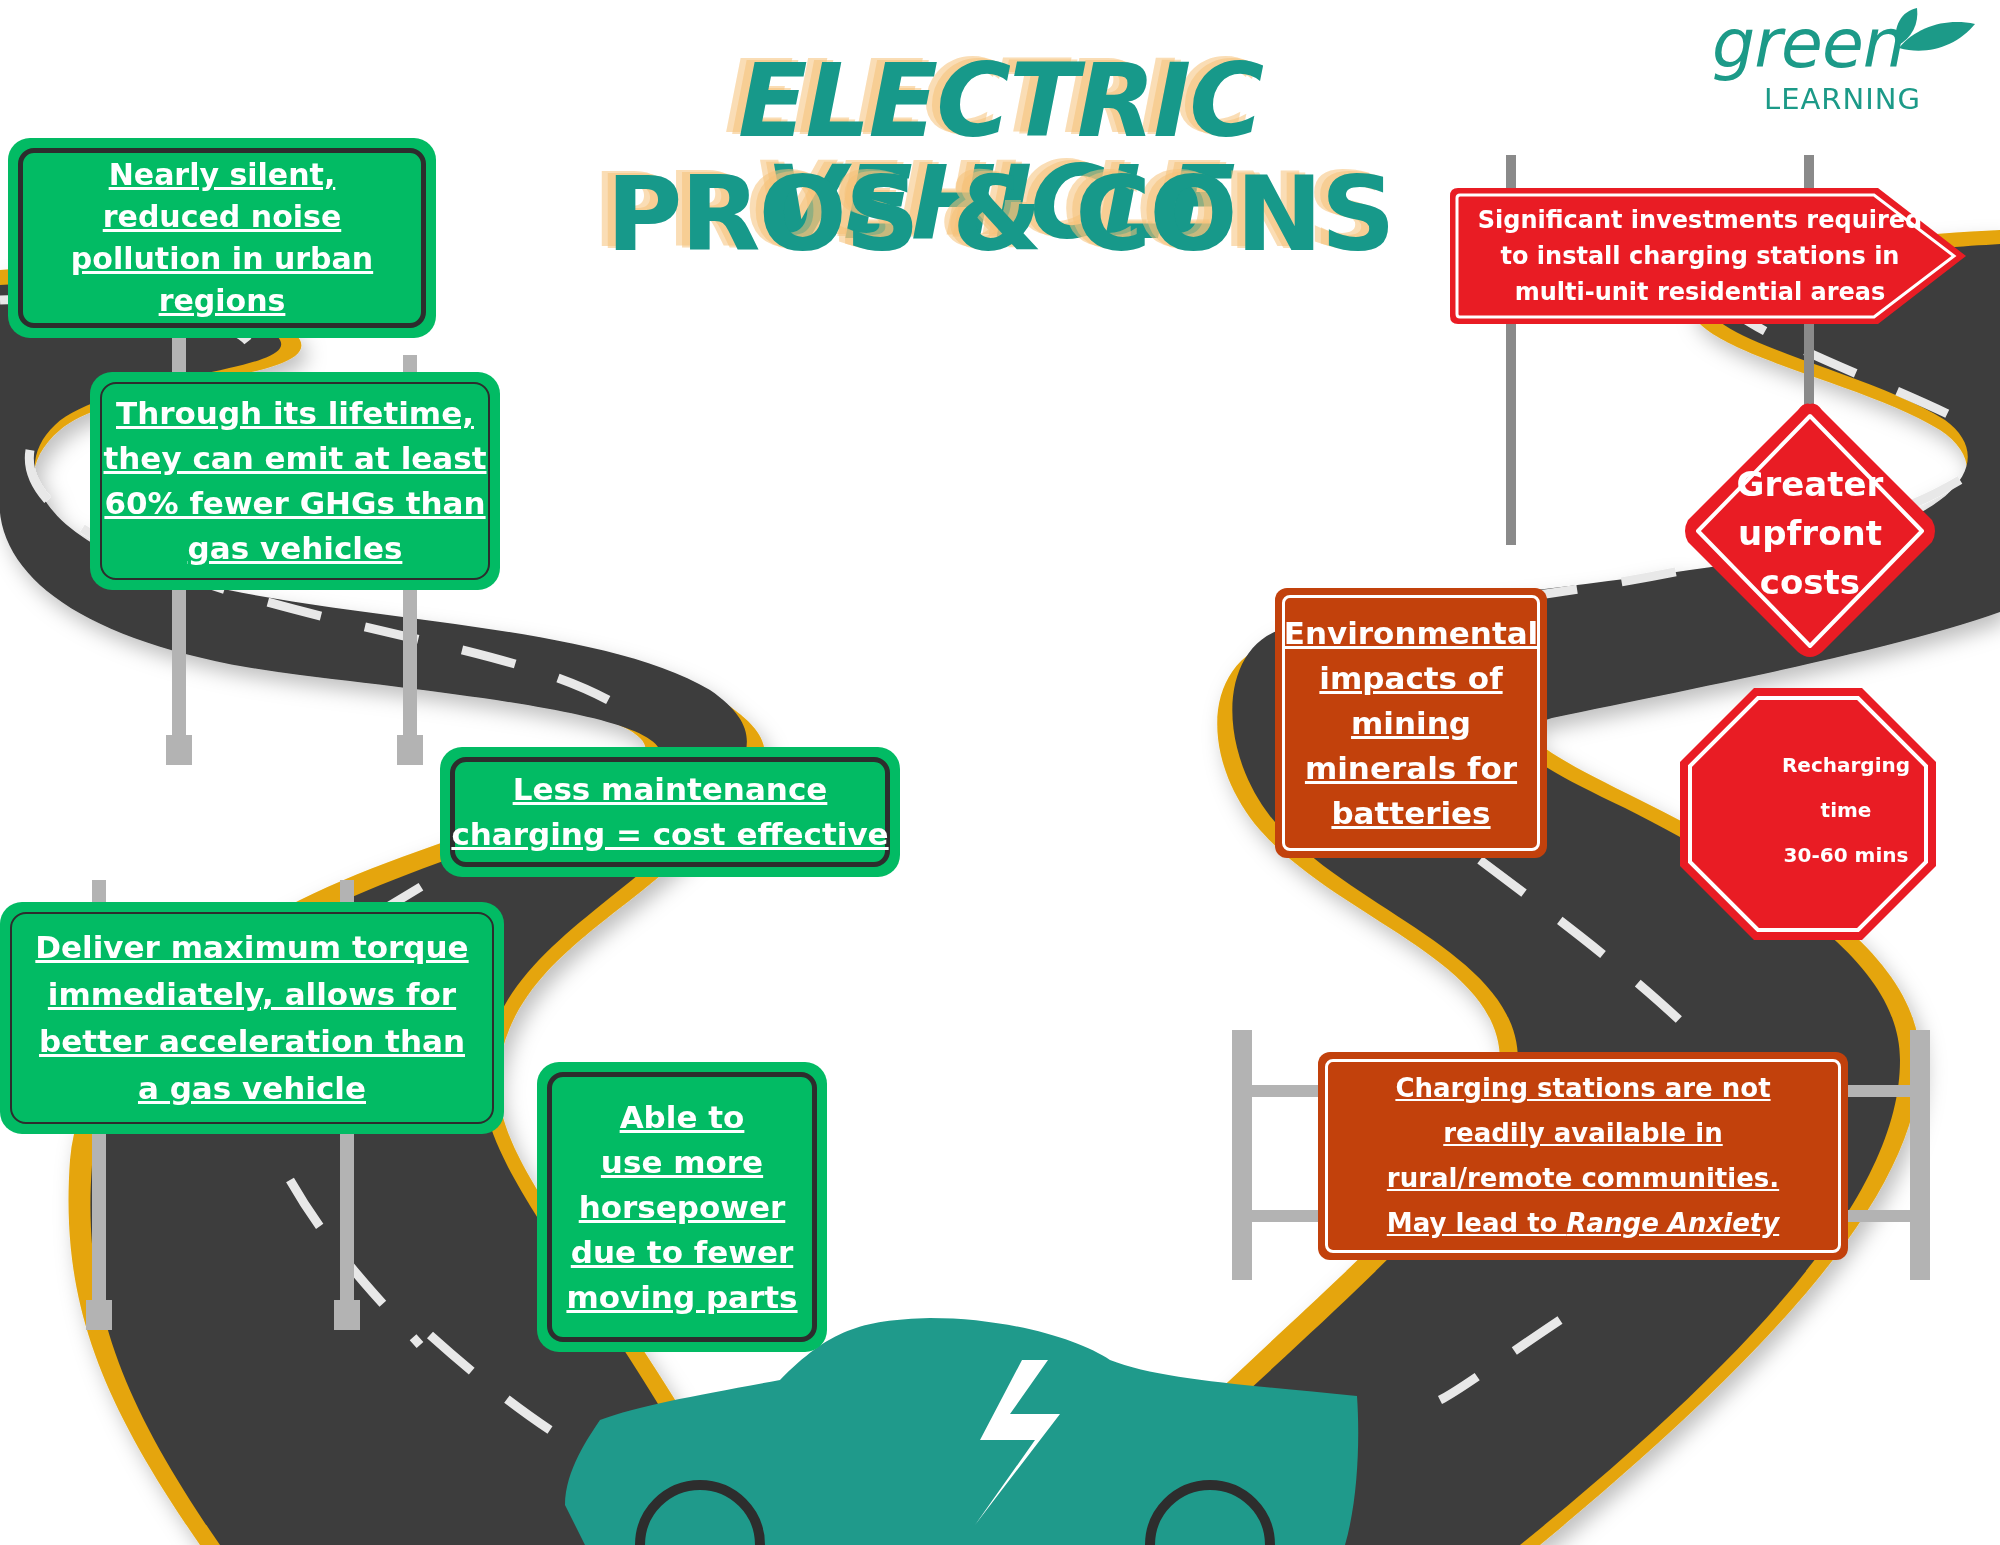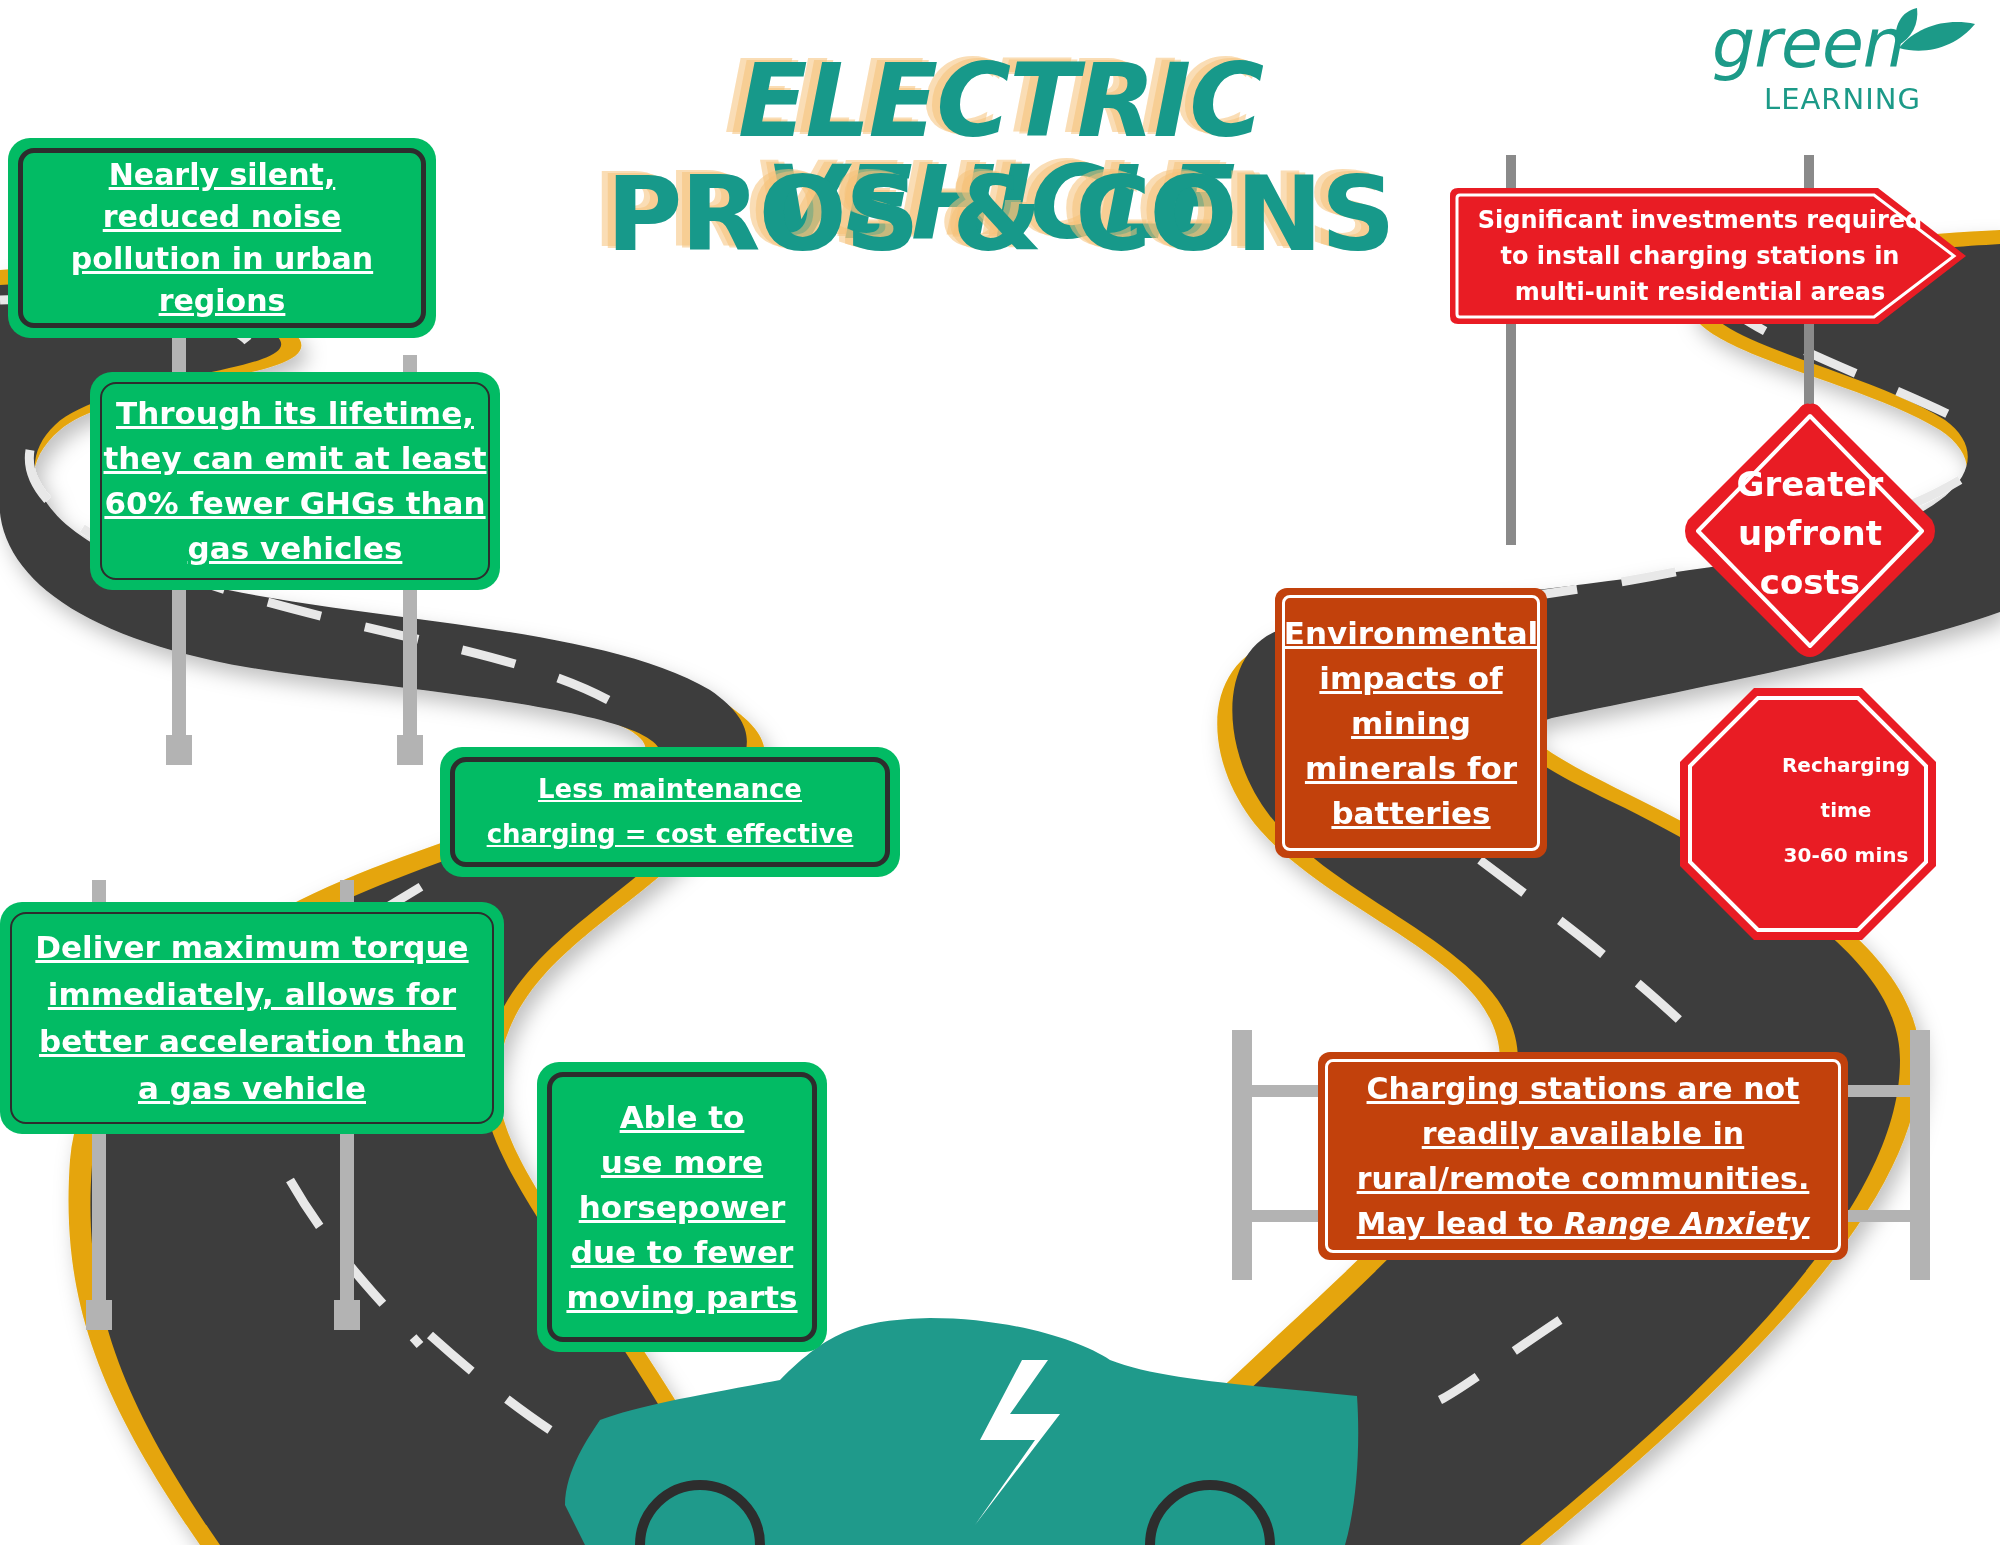--- a/index.html
+++ b/index.html
@@ -28,25 +28,25 @@
   .sign span { display: block; }
   .green { background: #02bb64; border-radius: 22px; }
   .green .inner { position: absolute; inset: 10px; border: 5px solid #2d2d2d; border-radius: 16px; }
   .green.thin .inner { border-width: 2px; }
   .red { background: #c2410c; border-radius: 12px; }
   .red .inner { position: absolute; inset: 7px; border: 3px solid #ffffff; border-radius: 8px; }
   .txt { position: relative; z-index: 2; }
 
   .g1 { left: 8px; top: 138px; width: 428px; height: 200px; font-size: 30px; line-height: 42px; }
   .g2 { left: 90px; top: 372px; width: 410px; height: 218px; font-size: 31px; line-height: 45px; }
-  .g3 { left: 440px; top: 747px; width: 460px; height: 130px; font-size: 26px; line-height: 45px; }
+  .g3 { left: 440px; top: 747px; width: 460px; height: 130px; font-size: 31px; line-height: 45px; }
   .g4 { left: 0px; top: 902px; width: 504px; height: 232px; font-size: 31px; line-height: 47px; }
   .g5 { left: 537px; top: 1062px; width: 290px; height: 290px; font-size: 31px; line-height: 45px; }
   .r3 { left: 1275px; top: 588px; width: 272px; height: 270px; font-size: 31px; line-height: 45px; }
-  .r5 { left: 1318px; top: 1052px; width: 530px; height: 208px; font-size: 30px; line-height: 45px; }
+  .r5 { left: 1318px; top: 1052px; width: 530px; height: 208px; font-size: 26px; line-height: 45px; }
 
   .shape-sign { position: absolute; }
   .shape-text { position: absolute; display: flex; align-items: center; justify-content: center;
                 text-align: center; color: #fff; font-weight: 700;
                 font-family: "DejaVu Sans", "Liberation Sans", sans-serif; }
   .r2t { left: 1680px; top: 448px; width: 260px; height: 170px; font-size: 34px; line-height: 49px; }
   .r4t { left: 1680px; top: 735px; width: 260px; height: 150px; font-size: 20px; line-height: 45px; margin-left: 36px; }
   .r1t { left: 1450px; top: 190px; width: 500px; height: 132px; font-size: 24px; line-height: 36px; }
   .italic { font-style: italic; }
 </style>

